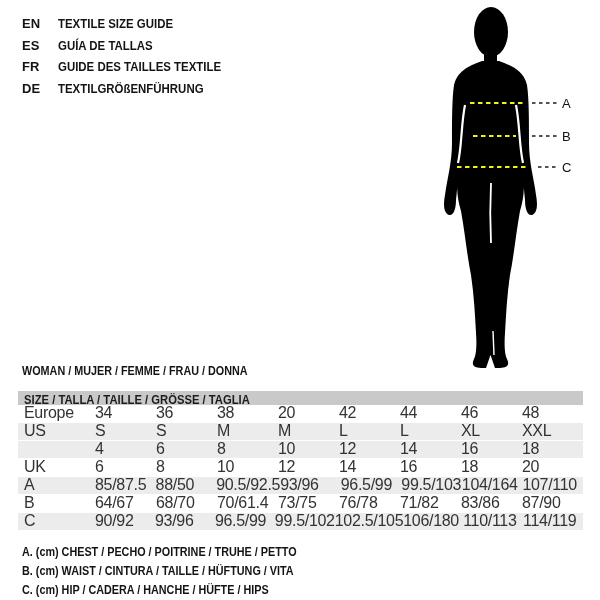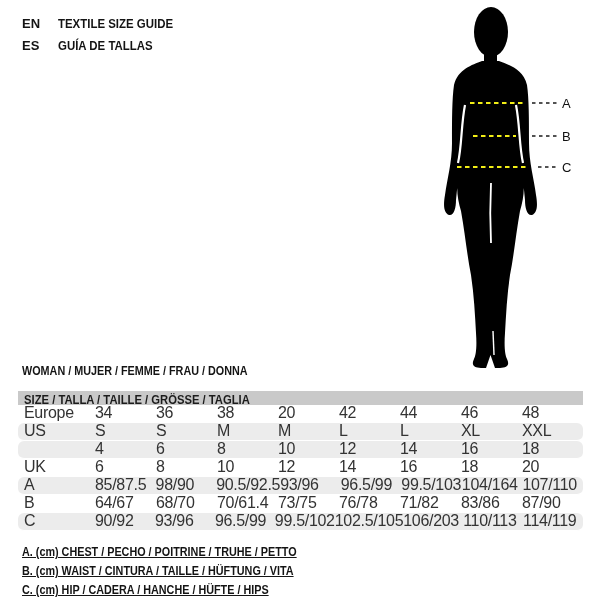--- a/index.html
+++ b/index.html
@@ -74,33 +74,32 @@
   .trow {
     display: flex;
     height: 18px;
     line-height: 16px;
     font-size: 16px;
     letter-spacing: -0.3px;
     color: #333333;
     border-bottom: 1px solid #ffffff;
     background: #ffffff;
   }
-  .trow.shaded { background: #ececec; border-radius: 6px; }
+  .trow.shaded { background: #ececec; }
   .tlabel { width: 77px; flex: 0 0 77px; padding-left: 6px; text-align: left; }
   .tcell { flex: 1 1 0; text-align: left; }
 
   
   .legend {
     position: absolute;
     left: 22px;
     top: 543px;
     font-size: 12px;
     font-weight: bold;
     color: #141414;
-    text-decoration: underline;
   }
   .legend-line {
     height: 19px;
     line-height: 19px;
     transform: scaleX(0.9);
     transform-origin: 0 50%;
     white-space: nowrap;
   }
 </style>
 </head>
@@ -112,21 +111,29 @@
     <div class="lang-row">
       <span class="lang-code">EN</span>
       <span class="lang-label">TEXTILE SIZE GUIDE</span>
     </div>
 
     <div class="lang-row">
       <span class="lang-code">ES</span>
       <span class="lang-label">GUÍA DE TALLAS</span>
     </div>
 
-
+    <div class="lang-row">
+      <span class="lang-code">FR</span>
+      <span class="lang-label">GUIDE DES TAILLES TEXTILE</span>
+    </div>
+
+    <div class="lang-row">
+      <span class="lang-code">DE</span>
+      <span class="lang-label">TEXTILGRÖßENFÜHRUNG</span>
+    </div>
 
   </div>
 
   <svg class="figure" width="150" height="370" viewBox="0 0 150 370">
     <ellipse cx="63" cy="29" rx="17" ry="25" fill="#000"></ellipse>
     <rect x="56" y="36" width="13" height="26" fill="#000"></rect>
     <path fill="#000" d="
       M54,58 C44,62 30,66 26,82 C24,96 24,116 24,140 C24,160 19,176 17,192
       C15,203 16,210 21,212 C26,213 28,205 28,197 L30,177
       C28,186 30,198 33,208 C37,230 39,252 43,272 C46,292 47,312 48,330
@@ -210,21 +217,21 @@
           <div class="tcell">14</div>
           <div class="tcell">16</div>
           <div class="tcell">18</div>
           <div class="tcell">20</div>
         </div>
 
     <div class="trow shaded">
       <div class="tlabel">A</div>
 
     <div class="tcell">85/87.5</div>
-          <div class="tcell">98/90</div>
+          <div class="tcell">88/50</div>
           <div class="tcell">90.5/92.5</div>
           <div class="tcell">93/96</div>
           <div class="tcell">96.5/99</div>
           <div class="tcell">99.5/103</div>
           <div class="tcell">104/164</div>
           <div class="tcell">107/110</div>
         </div>
 
     <div class="trow">
       <div class="tlabel">B</div>
@@ -240,21 +247,21 @@
         </div>
 
     <div class="trow shaded">
       <div class="tlabel">C</div>
 
     <div class="tcell">90/92</div>
           <div class="tcell">93/96</div>
           <div class="tcell">96.5/99</div>
           <div class="tcell">99.5/102</div>
           <div class="tcell">102.5/105</div>
-          <div class="tcell">106/203</div>
+          <div class="tcell">106/180</div>
           <div class="tcell">110/113</div>
           <div class="tcell">114/119</div>
         </div>
   </div>
   </div>
 
   <div class="legend" id="legend">
     <div class="legend-line">A. (cm) CHEST / PECHO / POITRINE / TRUHE / PETTO</div>
 
     <div class="legend-line">B. (cm) WAIST / CINTURA / TAILLE / HÜFTUNG / VITA</div>

